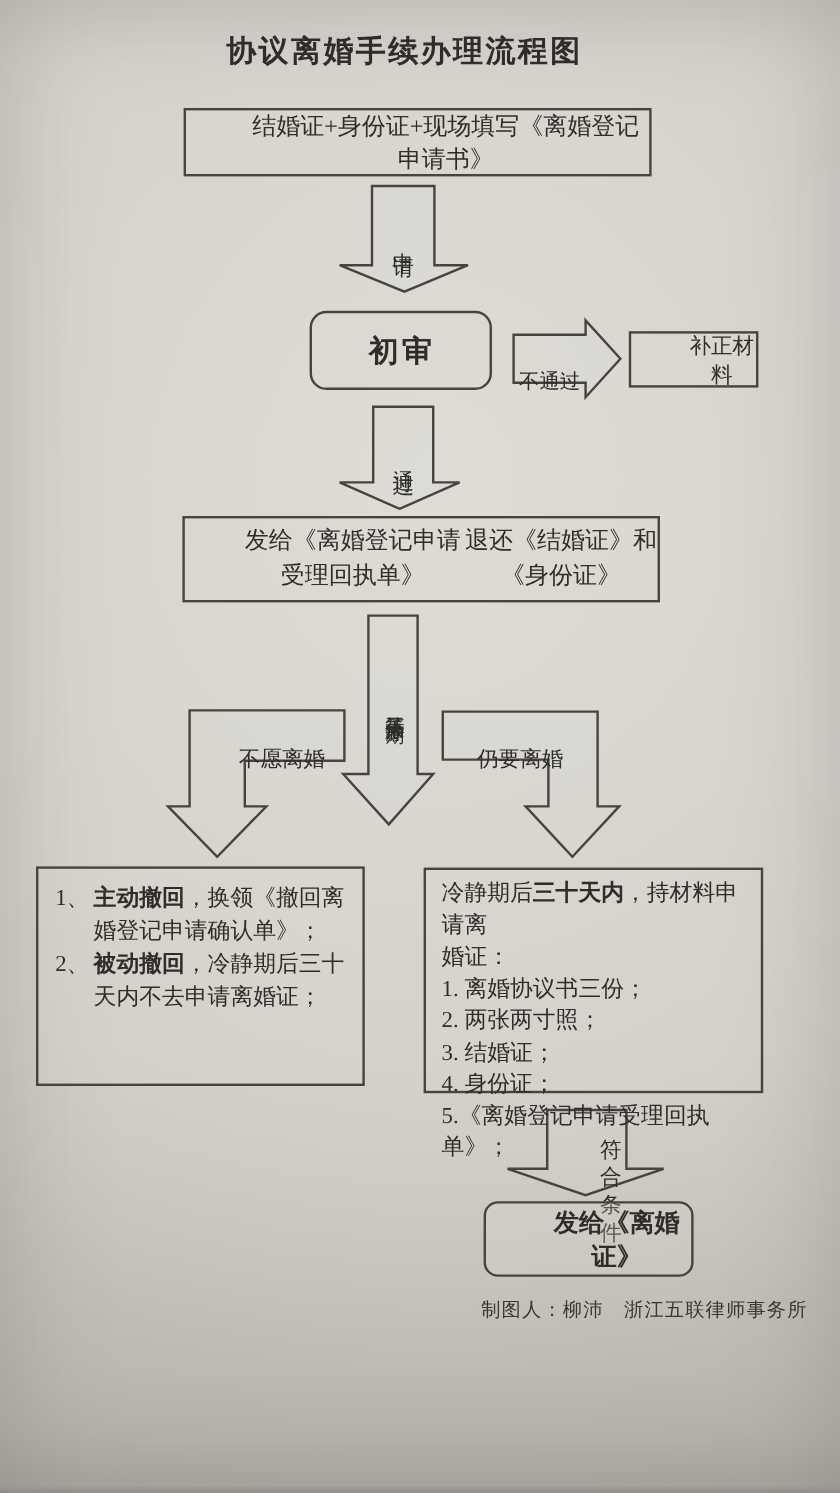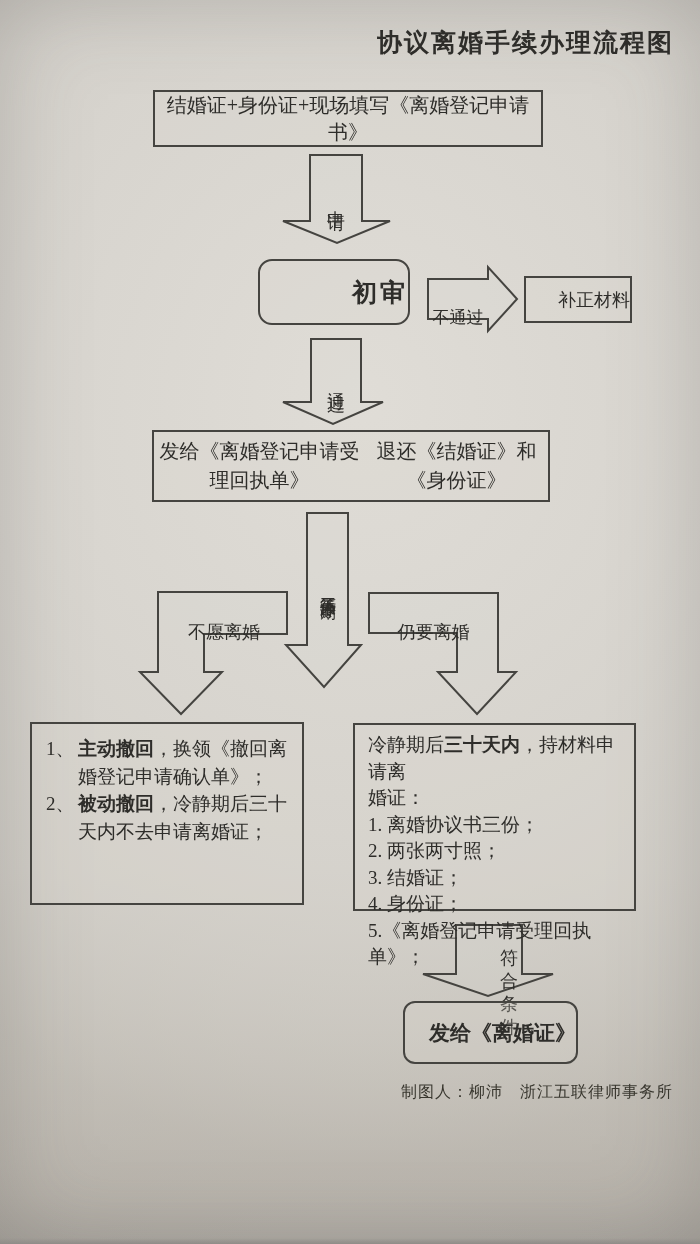--- a/index.html
+++ b/index.html
@@ -16,48 +16,49 @@
     background:
       radial-gradient(130% 85% at 52% 32%, rgba(224,221,215,0.95) 0%, rgba(215,212,206,0.85) 42%, rgba(201,197,190,0.35) 72%, rgba(0,0,0,0) 100%),
       linear-gradient(180deg,#c6c3bd 0%,#d2cfc9 4%,#d7d4ce 45%,#cfccc5 70%,#c0bcb4 85%,#b2ada5 96%,#a8a49d 100%);
     box-shadow:inset 0 0 90px rgba(92,90,85,0.28);
   }
   .bottom-edge{position:absolute;left:0;right:0;bottom:0;height:6px;
     background:linear-gradient(180deg,rgba(144,141,137,0) 0%,#8f8c88 100%);}
   .abs{position:absolute;box-sizing:border-box;}
   .flowbox{
     border:2px solid #454440;
-    display:flex;align-items:center;justify-content:flex-end;
+    display:flex;align-items:center;justify-content:flex-start;
     text-align:center;
     background:rgba(218,215,209,0.25);
+    padding-left:47px;
   }
   .rounded{border-radius:14px;}
   .title{
     left:0;top:26px;width:674px;
-    text-align:right;
+    text-align:center;
     font-size:25px;font-weight:bold;letter-spacing:2px;
   }
   svg.arrows{position:absolute;left:0;top:0;pointer-events:none;}
   svg.arrows path{fill:rgba(218,215,209,0.18);stroke:#454440;stroke-width:2;stroke-linejoin:miter;}
   .vlabel{
     display:flex;align-items:center;justify-content:center;
     writing-mode:vertical-rl;text-orientation:upright;
     font-size:18px;
   }
   .hlabel{display:flex;align-items:center;justify-content:center;text-align:center;margin-top:18px;}
   .box-start{left:153px;top:90px;width:390px;height:57px;font-size:20px;}
   .box-review{left:258px;top:259px;width:152px;height:66px;font-size:25px;font-weight:bold;letter-spacing:3px;}
   .box-supplement{left:524px;top:276px;width:108px;height:47px;font-size:18px;}
   .box-receipt{left:152px;top:430px;width:398px;height:72px;font-size:20px;line-height:29px;flex-direction:row;}
   .box-issue{left:403px;top:1001px;width:175px;height:63px;font-size:21px;font-weight:bold;border-radius:12px;}
   .lbl-apply{left:310px;top:170px;width:52px;height:58px;letter-spacing:3px;}
   .lbl-pass{left:311px;top:352px;width:50px;height:58px;letter-spacing:3px;}
   .lbl-fail{left:426px;top:288px;width:64px;height:22px;font-size:17px;}
   .lbl-cooling{left:307px;top:517px;width:41px;height:142px;font-size:16px;letter-spacing:1px;}
-  .lbl-unwilling{left:161px;top:601px;width:126px;height:25px;font-size:18px;}
+  .lbl-unwilling{left:172px;top:601px;width:126px;height:25px;font-size:18px;}
   .lbl-stillwant{left:371px;top:601px;width:125px;height:25px;font-size:18px;}
   .lbl-qualify{left:456px;top:929px;width:66px;font-size:18px;line-height:23px;flex-direction:column;padding-left:40px;}
   .box-withdraw{
     left:30px;top:722px;width:274px;height:183px;
     font-size:19px;line-height:27.5px;
     padding:11px 10px 0 14px;
     border:2px solid #454440;
     background:rgba(218,215,209,0.25);
   }
   .box-apply{

